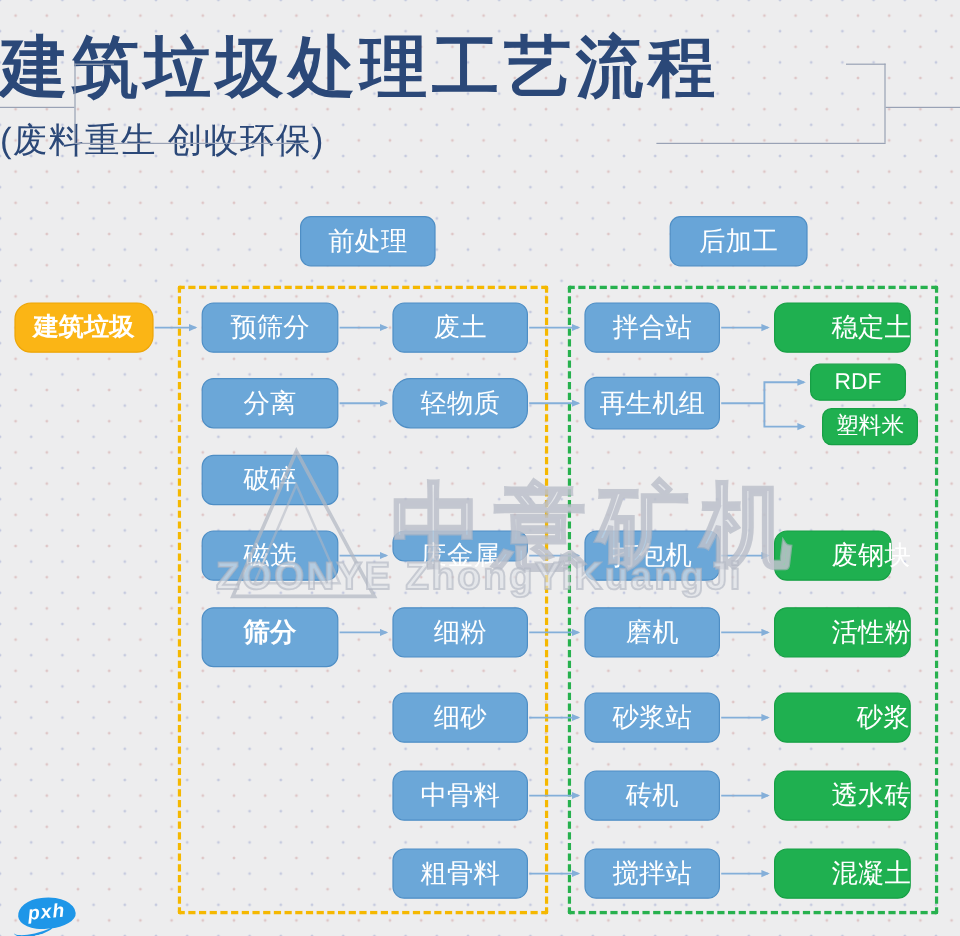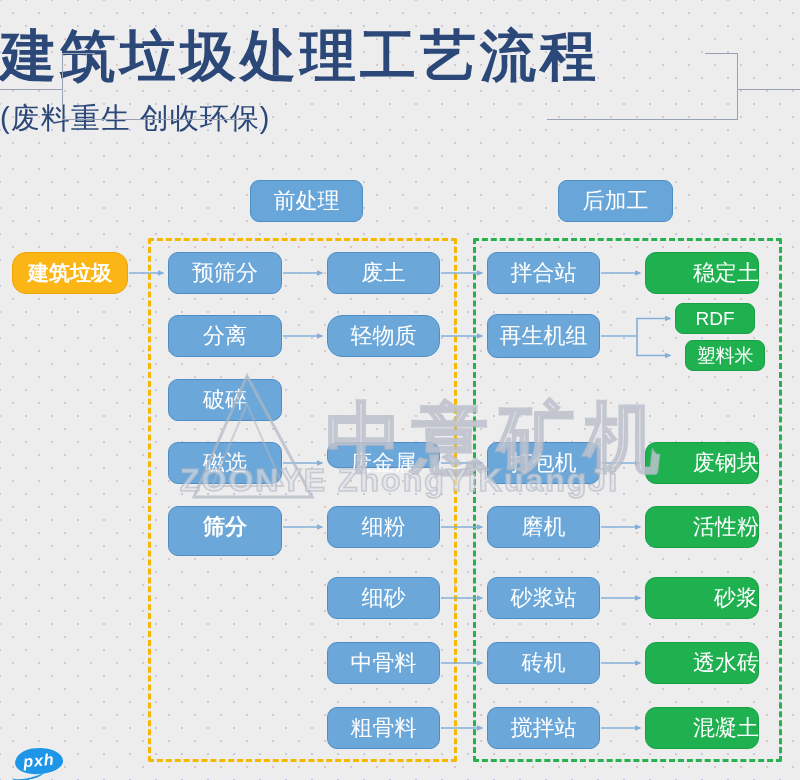--- a/index.html
+++ b/index.html
@@ -97,21 +97,21 @@
       <div class="node product" style="left: 645px; top: 252px; width: 114px; height: 42px; line-height: 40px;">稳定土</div>
       <div class="node process" style="left: 168px; top: 315px; width: 114px; height: 42px; line-height: 40px;">分离</div>
       <div class="node process" style="left: 327px; top: 315px; width: 113px; height: 42px; line-height: 40px; border-radius: 15px;">轻物质</div>
       <div class="node process" style="left: 487px; top: 314px; width: 113px; height: 44px; line-height: 42px;">再生机组</div>
       <div class="node product-sm" style="left: 675px; top: 303px; width: 80px; height: 31px; line-height: 29px;">RDF</div>
       <div class="node product-sm" style="left: 675px; top: 340px; width: 80px; height: 31px; line-height: 29px; margin-left: 10px;">塑料米</div>
       <div class="node process" style="left: 168px; top: 379px; width: 114px; height: 42px; line-height: 40px;">破碎</div>
       <div class="node process" style="left: 168px; top: 442px; width: 114px; height: 42px; line-height: 40px;">磁选</div>
       <div class="node process" style="left: 327px; top: 442px; width: 113px; height: 26px; line-height: 40px;">废金属</div>
       <div class="node process" style="left: 487px; top: 442px; width: 113px; height: 42px; line-height: 40px;">打包机</div>
-      <div class="node product" style="left: 645px; top: 442px; width: 114px; height: 42px; line-height: 40px;">废钢块</div>
+      <div class="node product" style="left: 645px; top: 442px; width: 98px; height: 42px; line-height: 40px;">废钢块</div>
       <div class="node process" style="left: 168px; top: 506px; width: 114px; height: 50px; line-height: 40px; font-weight: bold;">筛分</div>
       <div class="node process" style="left: 327px; top: 506px; width: 113px; height: 42px; line-height: 40px;">细粉</div>
       <div class="node process" style="left: 487px; top: 506px; width: 113px; height: 42px; line-height: 40px;">磨机</div>
       <div class="node product" style="left: 645px; top: 506px; width: 114px; height: 42px; line-height: 40px;">活性粉</div>
       <div class="node process" style="left: 327px; top: 577px; width: 113px; height: 42px; line-height: 40px; text-align: center;">细砂</div>
       <div class="node process" style="left: 487px; top: 577px; width: 113px; height: 42px; line-height: 40px;">砂浆站</div>
       <div class="node product" style="left: 645px; top: 577px; width: 114px; height: 42px; line-height: 40px; text-align: right;">砂浆</div>
       <div class="node process" style="left: 327px; top: 642px; width: 113px; height: 42px; line-height: 40px;">中骨料</div>
       <div class="node process" style="left: 487px; top: 642px; width: 113px; height: 42px; line-height: 40px;">砖机</div>
       <div class="node product" style="left: 645px; top: 642px; width: 114px; height: 42px; line-height: 40px;">透水砖</div>

